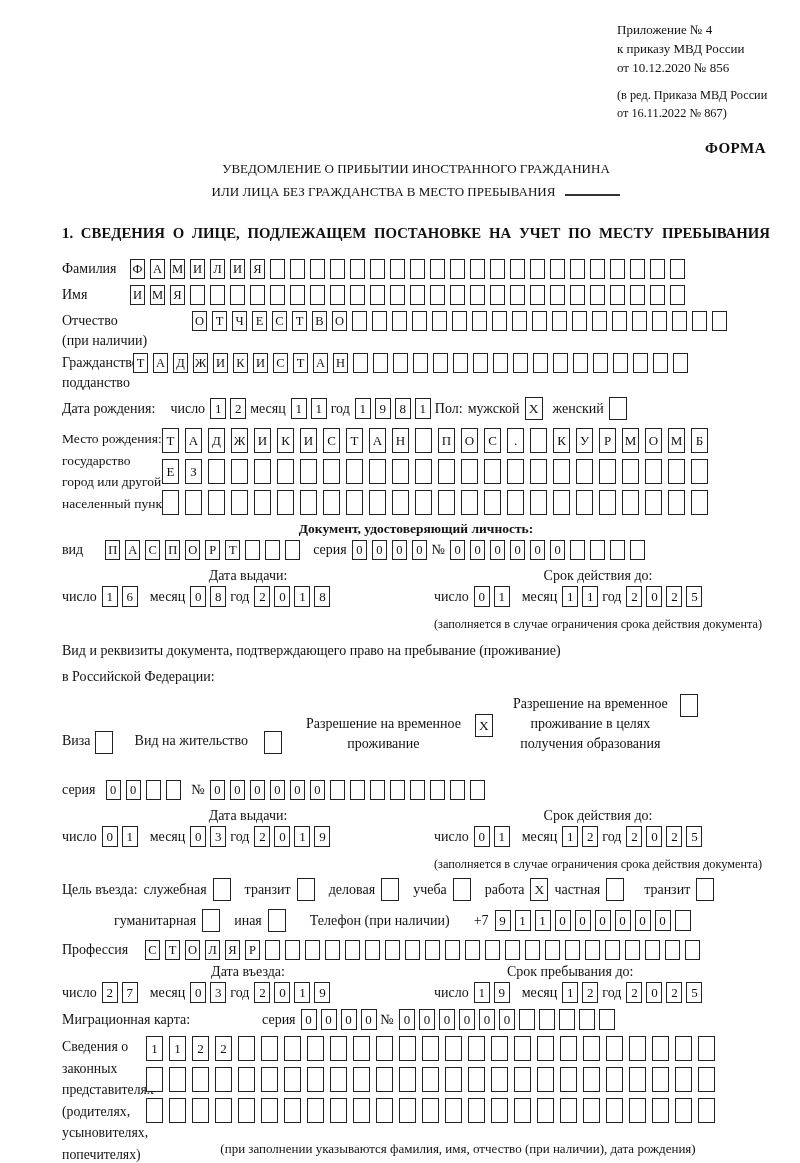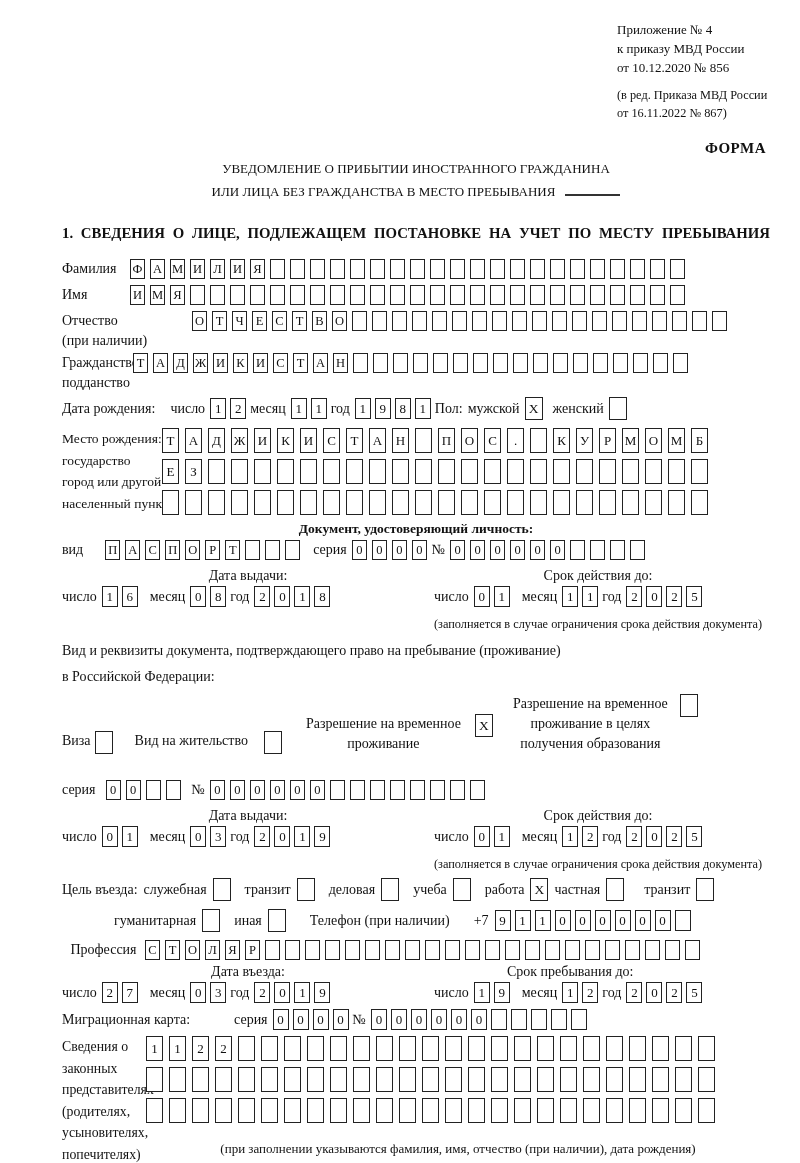--- a/index.html
+++ b/index.html
@@ -596,21 +596,21 @@
           <span class="cell">0</span>
           <span class="cell">0</span>
           <span class="cell">0</span>
           <span class="cell">0</span>
           <span class="cell">0</span>
           <span class="cell"></span>
         </span>
     </div>
 
     <div class="frow" style="margin-bottom:4px;">
-      <div class="lbl" style="width:83px;text-align:center;">Профессия</div>
+      <div class="lbl" style="width:83px;">Профессия</div>
       <div class="cells">
           <span class="cell">С</span>
           <span class="cell">Т</span>
           <span class="cell">О</span>
           <span class="cell">Л</span>
           <span class="cell">Я</span>
           <span class="cell">Р</span>
           <span class="cell"></span>
           <span class="cell"></span>
           <span class="cell"></span>
@@ -677,21 +677,21 @@
               <span class="cell">2</span>
               <span class="cell">0</span>
               <span class="cell">2</span>
               <span class="cell">5</span>
             </span>
         </div>
       </div>
     </div>
 
     <div class="drow" style="margin-top:6px;margin-bottom:6px;">
-      <span class="dlbl" style="margin-right:44px;">Миграционная карта:</span>
+      <span class="dlbl" style="margin-right:72px;">Миграционная карта:</span>
       <span class="dlbl">серия</span>
       <span class="cells dcells">
           <span class="cell">0</span>
           <span class="cell">0</span>
           <span class="cell">0</span>
           <span class="cell">0</span>
         </span>
       <span class="dlbl">№</span>
       <span class="cells dcells">
           <span class="cell">0</span>

